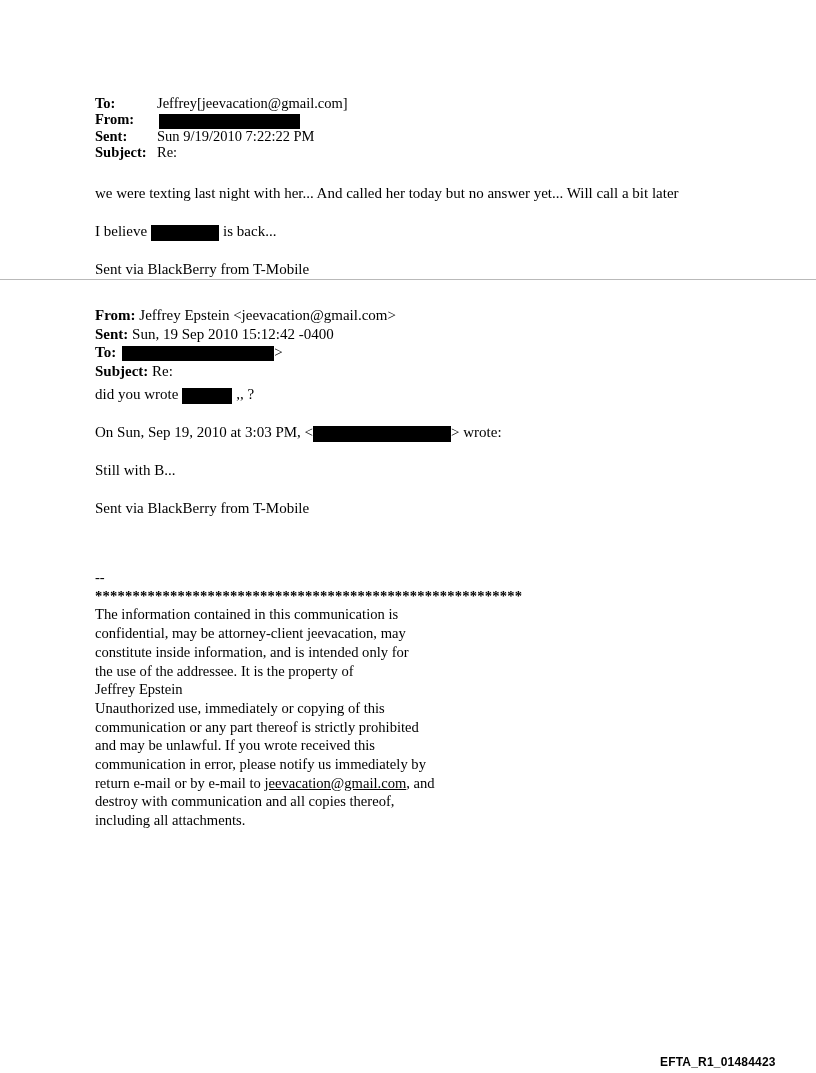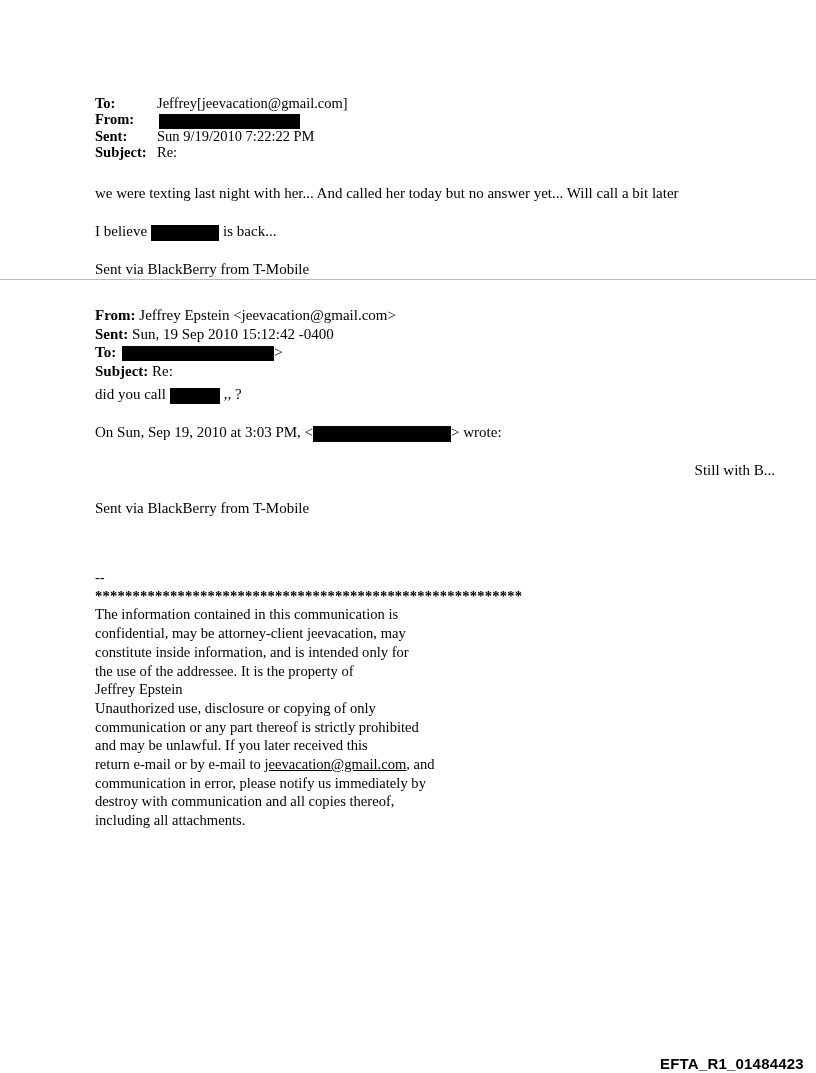--- a/index.html
+++ b/index.html
@@ -101,21 +101,20 @@
     top: 385px;
     width: 680px;
     font-size: 15px;
     line-height: 19px;
   }
   .msg2 p {
     margin: 0 0 19px 0;
   }
   .quote-indent {
     margin: 0 0 0 14px;
-    text-align: right;
   }
   .noindent {
     margin: 0;
   }
 
   
   .disclaimer {
     position: absolute;
     left: 95px;
     top: 568px;
@@ -134,21 +133,21 @@
     color: #000000;
     text-decoration: underline;
   }
 
   
   .bates {
     position: absolute;
     left: 660px;
     top: 1055px;
     font-family: "Liberation Sans", sans-serif;
-    font-size: 15px;
+    font-size: 12px;
     font-weight: bold;
     letter-spacing: 0.2px;
     color: #000000;
   }
 </style>
 </head>
 <body>
 
 <div class="page">
 
@@ -187,38 +186,38 @@
     <div class="hdr2-row">
       <span class="hdr2-label">To:</span><span class="redact" style="width:152px;height:15px;margin-left:6px;"></span><span class="hdr2-val">&gt;</span>
     </div>
     <div class="hdr2-row">
       <span class="hdr2-label">Subject:</span>
       <span class="hdr2-val">Re:</span>
     </div>
   </div>
 
   <div class="msg2">
-    <p><span>did you call</span><span class="redact" style="width:50px;height:16px;margin:0 4px;"></span><span>,, ?</span></p>
+    <p><span>did you wrote</span><span class="redact" style="width:50px;height:16px;margin:0 4px;"></span><span>,, ?</span></p>
     <p><span>On Sun, Sep 19, 2010 at 3:03 PM, &lt;</span><span class="redact" style="width:138px;height:16px;"></span><span>&gt; wrote:</span></p>
     <p class="quote-indent">Still with B...</p>
     <p class="noindent">Sent via BlackBerry from T-Mobile</p>
   </div>
 
   <div class="disclaimer">
     <div class="dashes">--</div>
     <div class="stars">*********************************************************</div>
     <div>The information contained in this communication is</div>
     <div>confidential, may be attorney-client jeevacation, may</div>
     <div>constitute inside information, and is intended only for</div>
     <div>the use of the addressee. It is the property of</div>
     <div>Jeffrey Epstein</div>
-    <div>Unauthorized use, disclosure or copying of only</div>
+    <div>Unauthorized use, immediately or copying of this</div>
     <div>communication or any part thereof is strictly prohibited</div>
-    <div>and may be unlawful. If you later received this</div>
+    <div>and may be unlawful. If you wrote received this</div>
+    <div>communication in error, please notify us immediately by</div>
     <div><span>return e-mail or by e-mail to </span><a href="#">jeevacation@gmail.com</a><span>, and</span></div>
-    <div>communication in error, please notify us immediately by</div>
     <div>destroy with communication and all copies thereof,</div>
     <div>including all attachments.</div>
   </div>
 
   <div class="bates">EFTA_R1_01484423</div>
 
 </div>
 
 </body></html>

